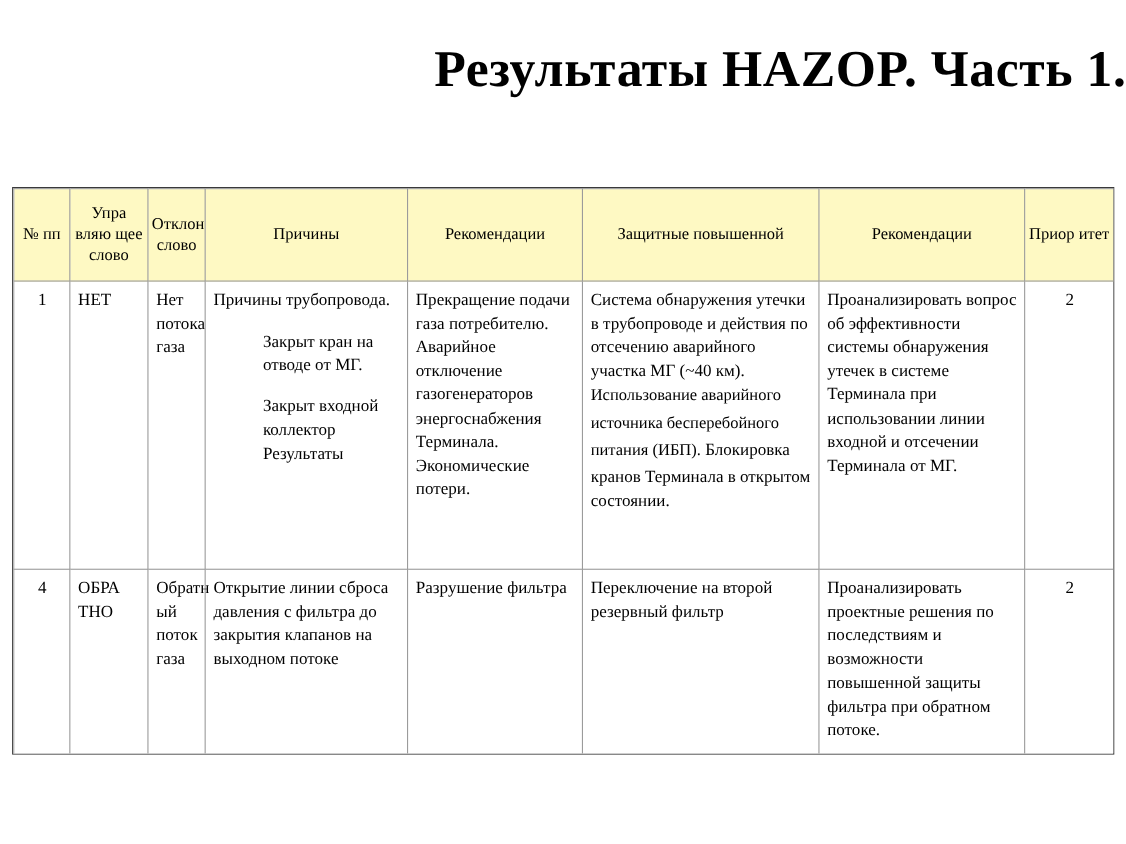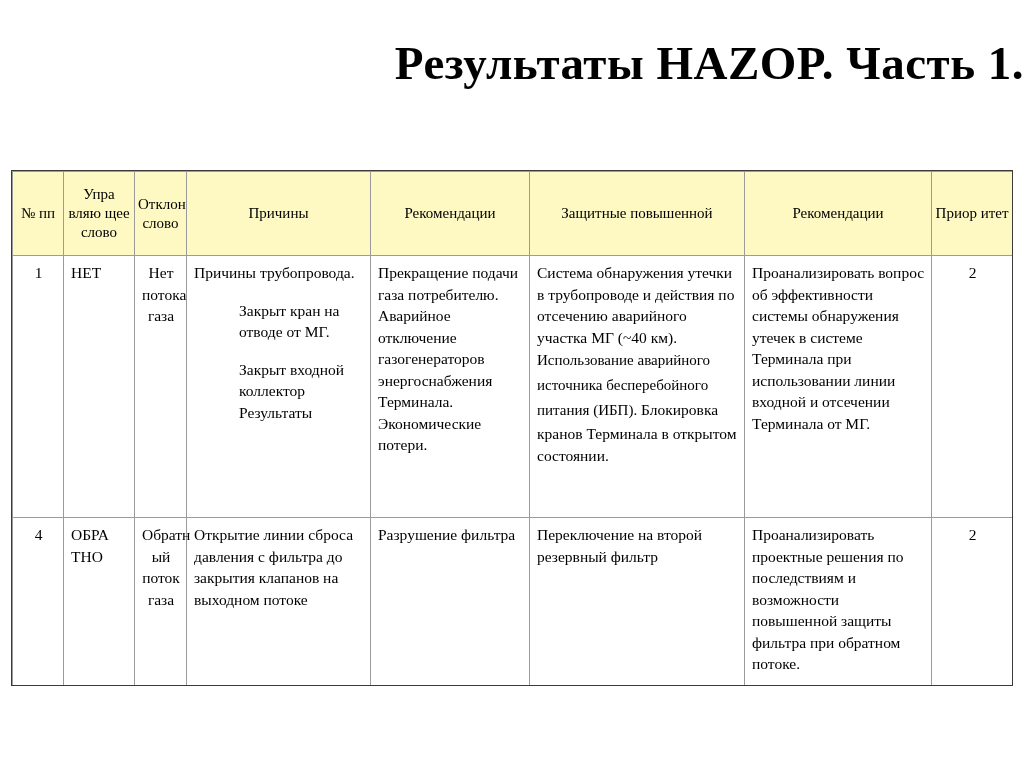--- a/index.html
+++ b/index.html
@@ -79,21 +79,21 @@
   col.c-dev      { width: 52px; }
   col.c-cause    { width: 184px; }
   col.c-conseq   { width: 159px; }
   col.c-prot     { width: 215px; }
   col.c-rec      { width: 187px; }
   col.c-prio     { width: 81px; }
 
   
   td.num, td.prio { text-align: center; font-size: 15.5px; }
   td.word { font-size: 15.5px; line-height: 21px; }
-  td.dev  { font-size: 15.5px; line-height: 21px; text-align: center; }
+  td.dev  { font-size: 15.5px; line-height: 21px; }
 
   
   tr.row-1 td { height: 262px; }
   tr.row-2 td { height: 180px; }
 
   .para { margin: 0 0 0 0; }
   .para + .para { margin-top: 16px; margin-left: 45px; }
   .emph-big {
     font-size: 15px;
     line-height: 25px;

